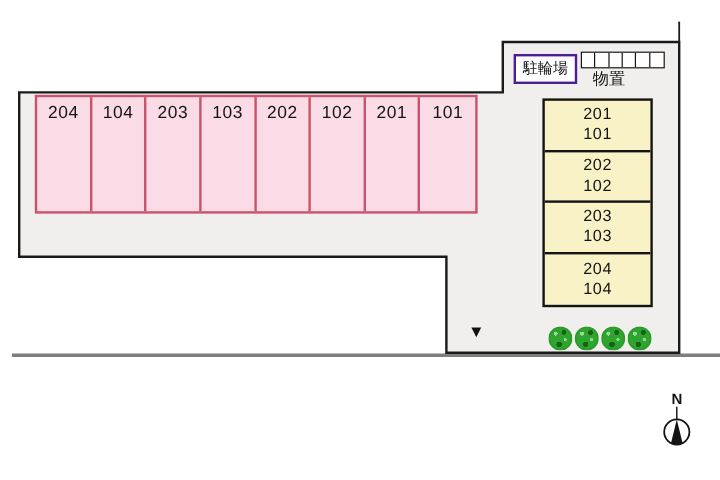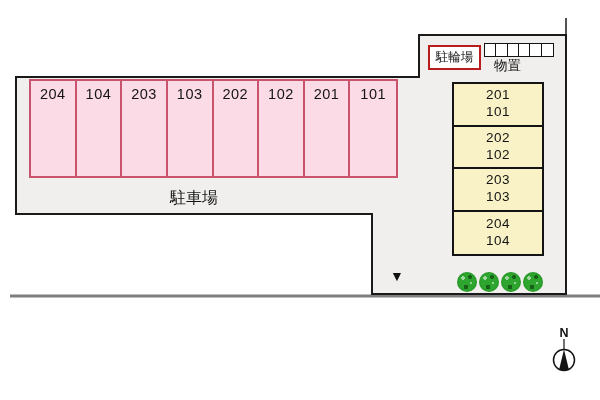--- a/index.html
+++ b/index.html
@@ -21,21 +21,21 @@
   }
   .stall:last-child{border-right:none;}
 
   .area-label{position:absolute;}
   .lbl-parking{left:170px;top:188px;width:105px;font-size:16px;}
   .lbl-road{left:329px;top:303px;width:56px;font-size:16.5px;}
 
   
   .bike-box{
     position:absolute;left:428px;top:45px;width:53px;height:25px;
-    box-sizing:border-box;border:2px solid #b91c1c;background:#ffffff;
+    box-sizing:border-box;border:2px solid #4c1d95;background:#ffffff;
     display:flex;align-items:center;justify-content:center;
     font-size:12.5px;white-space:nowrap;overflow:hidden;
   }
 
   
   .shed-row{
     position:absolute;left:484px;top:43px;width:70px;height:14px;
     box-sizing:border-box;border:1px solid #141414;background:#ffffff;
     display:grid;grid-template-columns:repeat(6,1fr);
   }
@@ -91,21 +91,20 @@
     <div class="stall">204</div>
     <div class="stall">104</div>
     <div class="stall">203</div>
     <div class="stall">103</div>
     <div class="stall">202</div>
     <div class="stall">102</div>
     <div class="stall">201</div>
     <div class="stall">101</div>
   </div>
 
-  <div class="area-label lbl-parking">駐車場</div>
 
   <div class="bike-box">
     <span>駐輪場</span>
   </div>
 
   <div class="shed-row">
     <div class="shed-cell"></div>
     <div class="shed-cell"></div>
     <div class="shed-cell"></div>
     <div class="shed-cell"></div>

